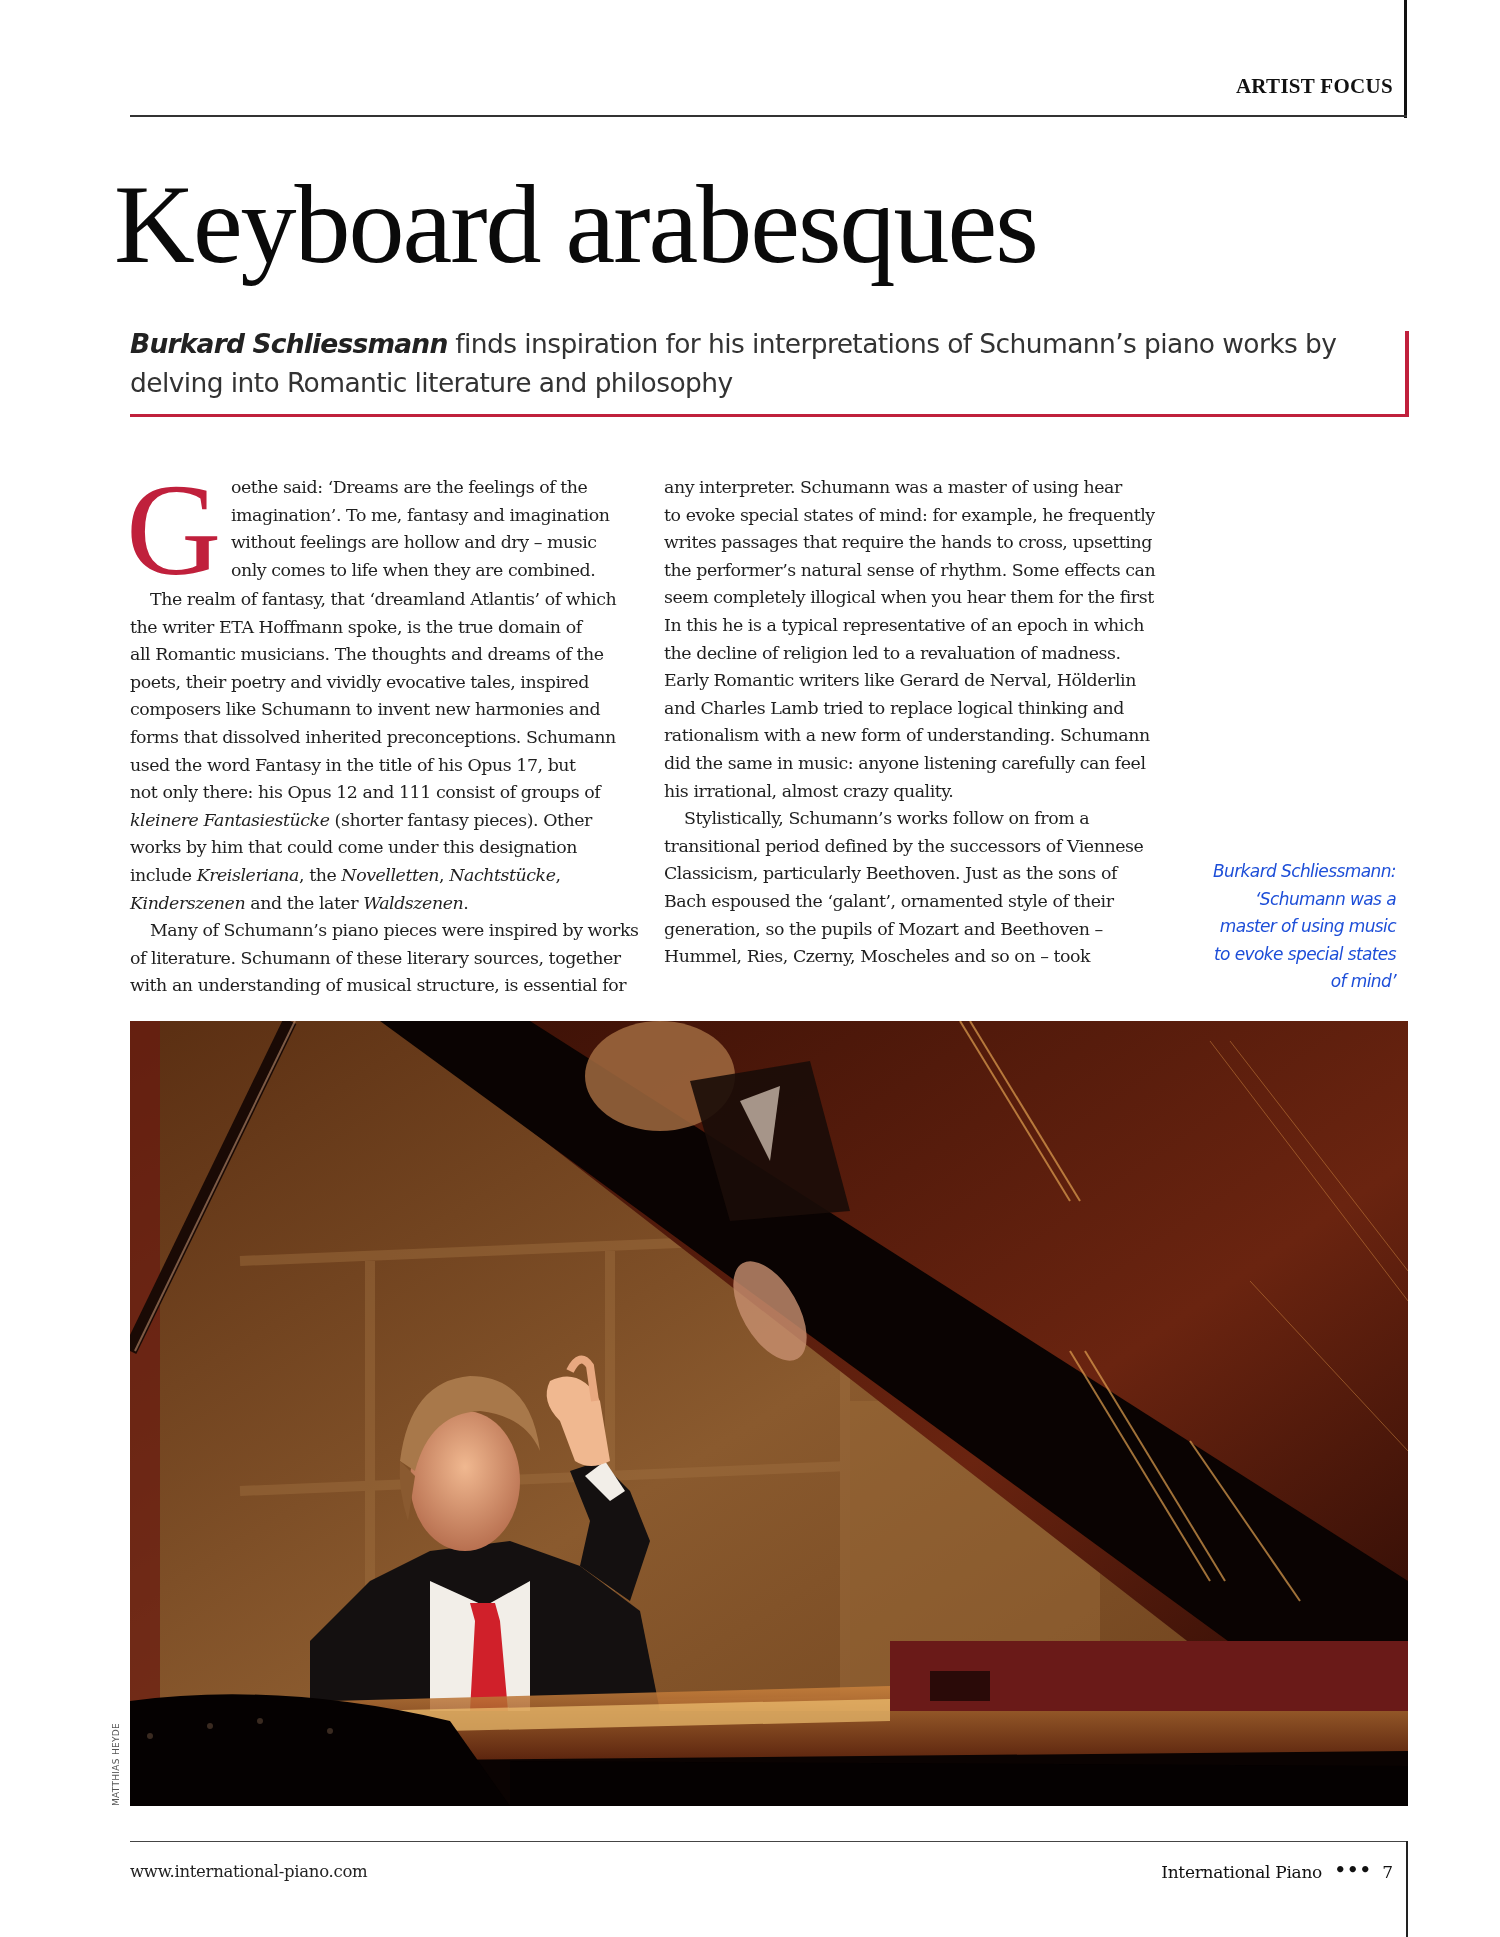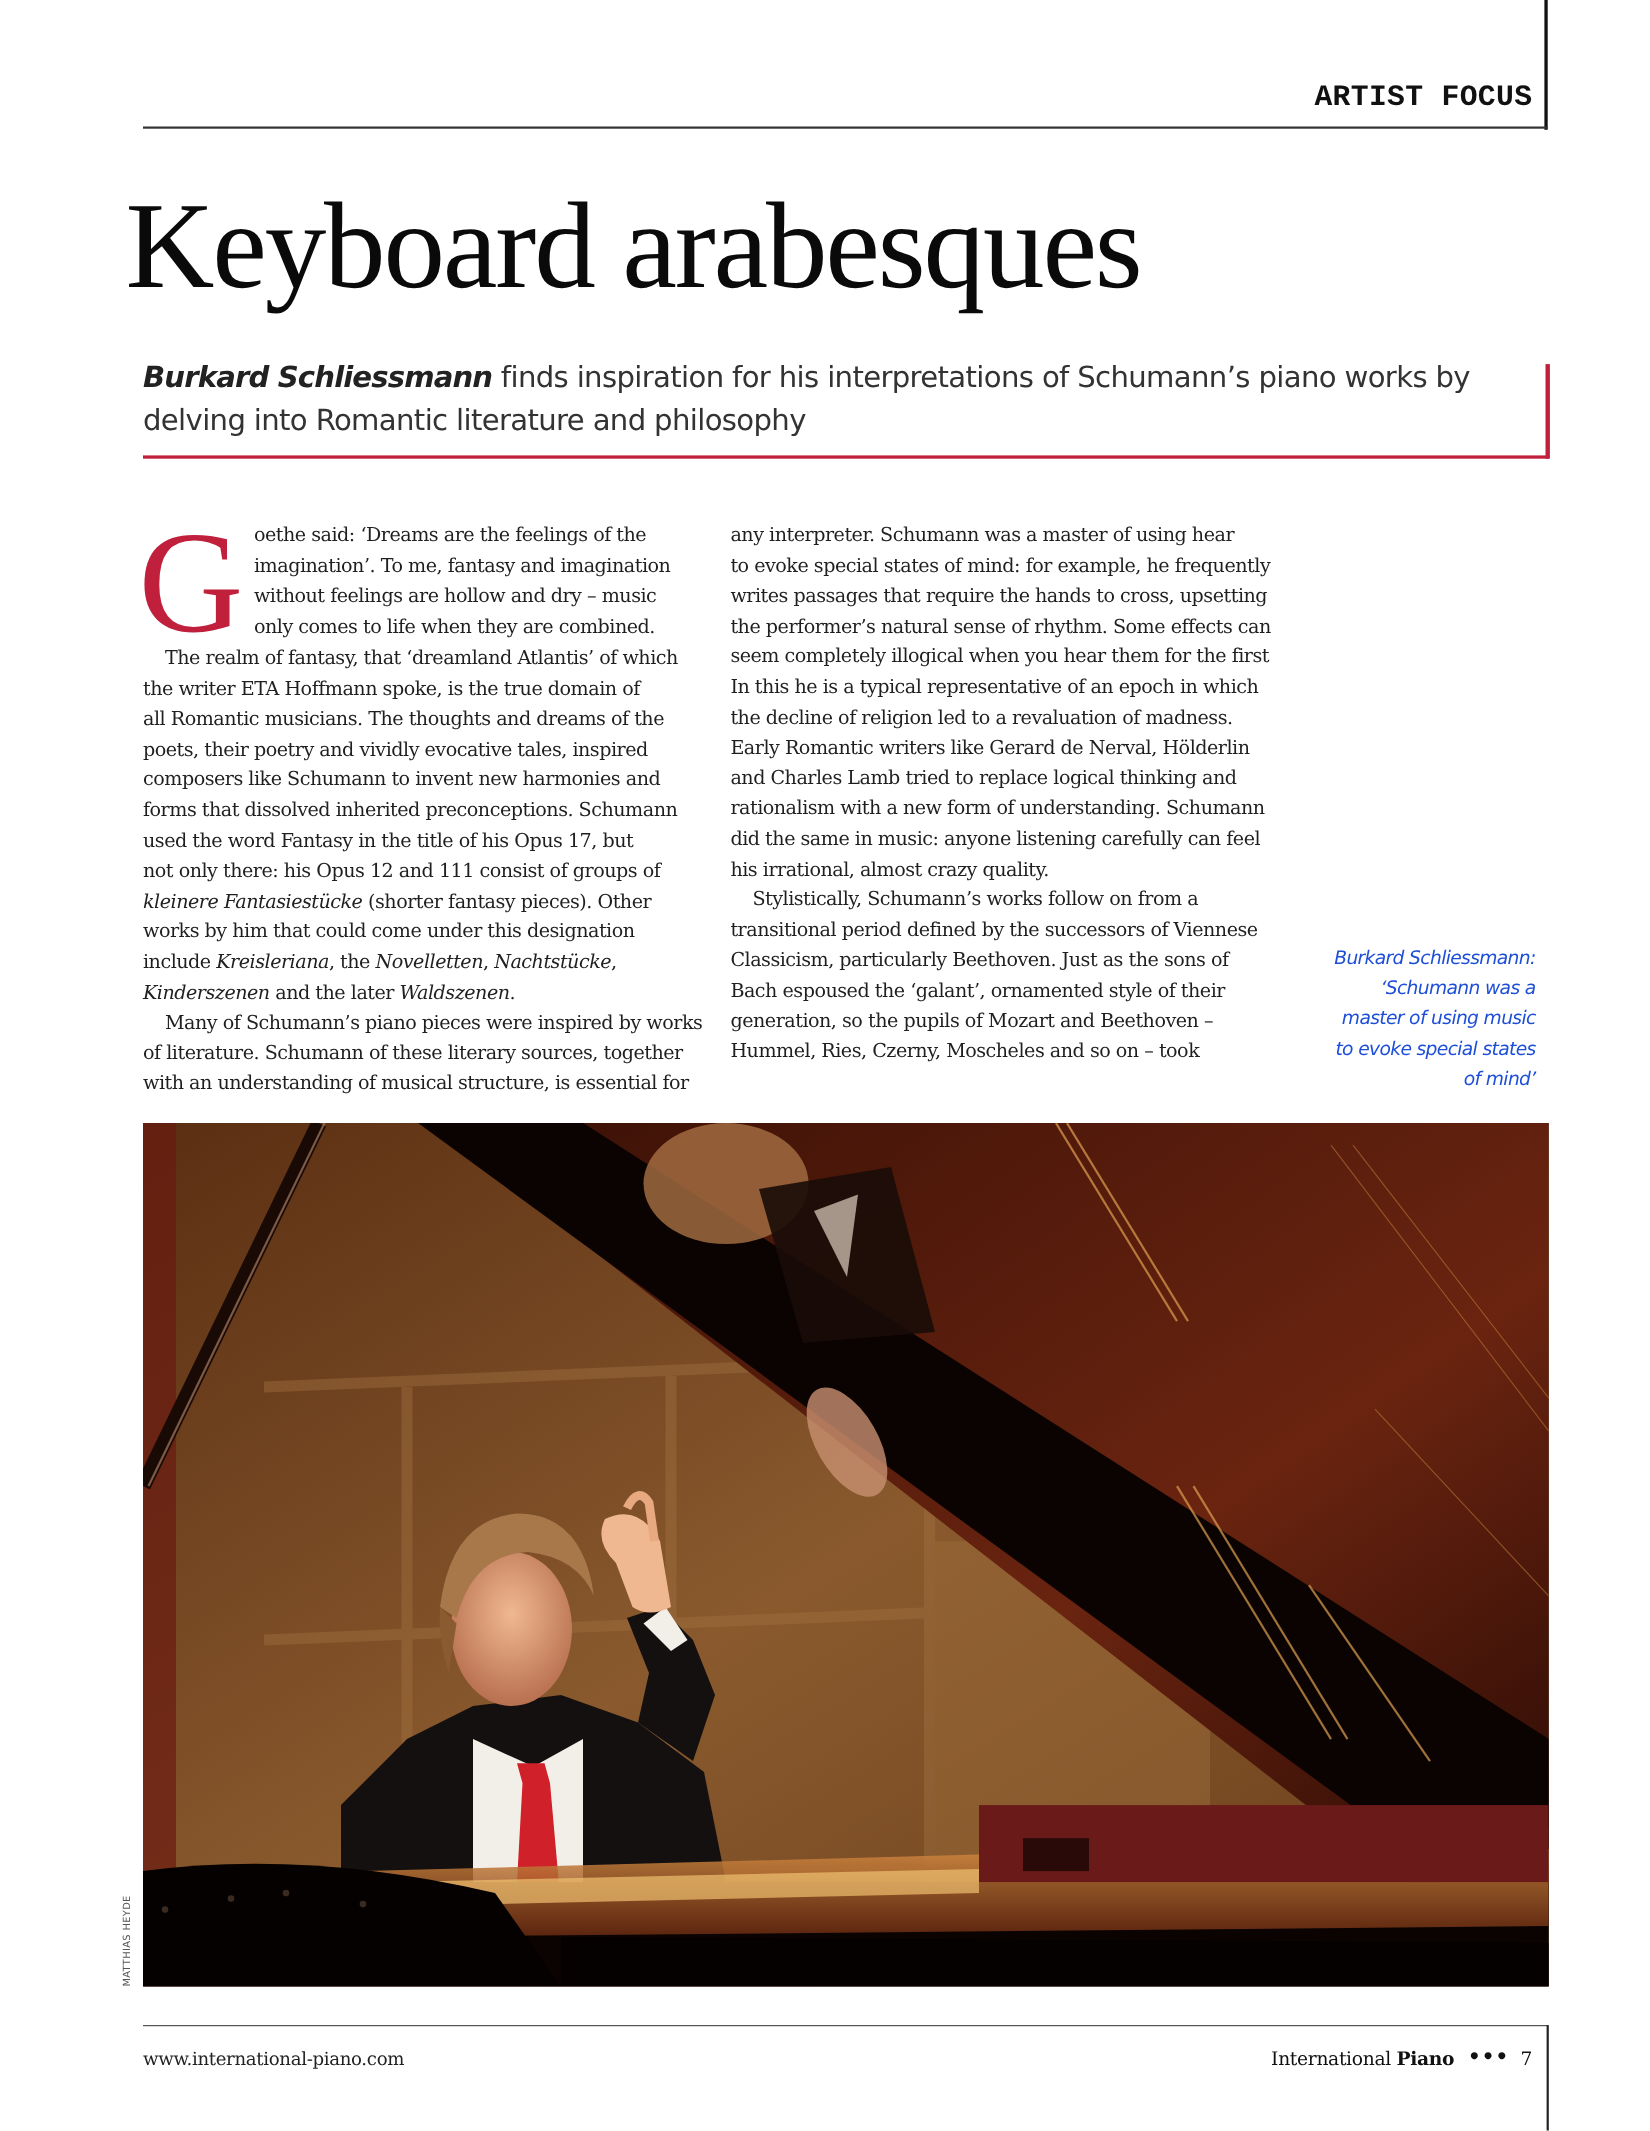--- a/index.html
+++ b/index.html
@@ -2,21 +2,21 @@
 <html><head>
 <meta charset="utf-8">
 <style>
   html, body { margin: 0; padding: 0; background: #ffffff; }
   body { width: 1500px; height: 1937px; position: relative; overflow: hidden; font-family: "DejaVu Serif", serif; color: #1a1a1a; }
   .abs { position: absolute; }
 
   
   .right-rule-top { left: 1404px; top: 0; width: 3px; height: 118px; background: #111; }
   .header-rule { left: 130px; top: 115px; width: 1277px; height: 2px; background: #333; }
-  .section-label { right: 107px; top: 74px; font-family: Liberation Mono, monospace; font-weight: bold; font-size: 27px; letter-spacing: 0.3px; color: #111; }
+  .section-label { right: 107px; top: 74px; font-family: Liberation Serif, serif; font-weight: bold; font-size: 21px; letter-spacing: 0.3px; color: #111; }
 
   
   .title { left: 114px; top: 168px; font-family: "Liberation Serif", serif; font-size: 112px; line-height: 1; letter-spacing: -2px; color: #0a0a0a; white-space: nowrap; }
 
   
   .standfirst { left: 130px; top: 324px; width: 1265px; font-family: "DejaVu Sans", sans-serif; font-weight: 300; font-size: 26.5px; line-height: 39px; color: #222; letter-spacing: -0.6px; }
   .standfirst .author { font-style: italic; font-weight: bold; letter-spacing: -0.8px; }
   .standfirst .rest { font-weight: normal; color: #333; }
   .red-rule { left: 130px; top: 414px; width: 1278px; height: 3px; background: #c0203c; }
   .red-bar { left: 1405px; top: 331px; width: 4px; height: 86px; background: #c0203c; }
@@ -36,21 +36,21 @@
   
   .photo { left: 130px; top: 1021px; width: 1278px; height: 785px; overflow: hidden; background: #2a1208; }
   .photo svg { display: block; }
   .credit { left: 111px; top: 1806px; transform-origin: 0 0; transform: rotate(-90deg); font-family: "DejaVu Sans", sans-serif; font-size: 9px; letter-spacing: 0.3px; color: #555; white-space: nowrap; }
 
   
   .footer-rule { left: 130px; top: 1841px; width: 1277px; height: 1px; background: #444; }
   .right-rule-bottom { left: 1406px; top: 1841px; width: 2px; height: 96px; background: #222; }
   .footer-url { left: 130px; top: 1862px; font-family: "DejaVu Serif", serif; font-size: 16.5px; color: #222; letter-spacing: -0.3px; }
   .footer-mag { right: 146px; top: 1862px; font-family: "DejaVu Serif", serif; font-size: 17px; color: #111; letter-spacing: -0.3px; white-space: nowrap; }
-  .footer-mag b { font-weight: bold; }
+  .footer-mag b { font-weight: normal; }
   .footer-dots { right: 118px; top: 1859px; font-size: 18px; color: #111; letter-spacing: 1px; font-family: "DejaVu Sans", sans-serif; font-weight: bold; }
   .footer-page { right: 107px; top: 1862px; font-family: "DejaVu Serif", serif; font-size: 17px; color: #111; }
   .footer-dots { right: 128px; }
 </style>
 </head>
 <body>
 
 <div class="abs right-rule-top"></div>
 <div class="abs section-label">ARTIST FOCUS</div>
 <div class="abs header-rule"></div>

